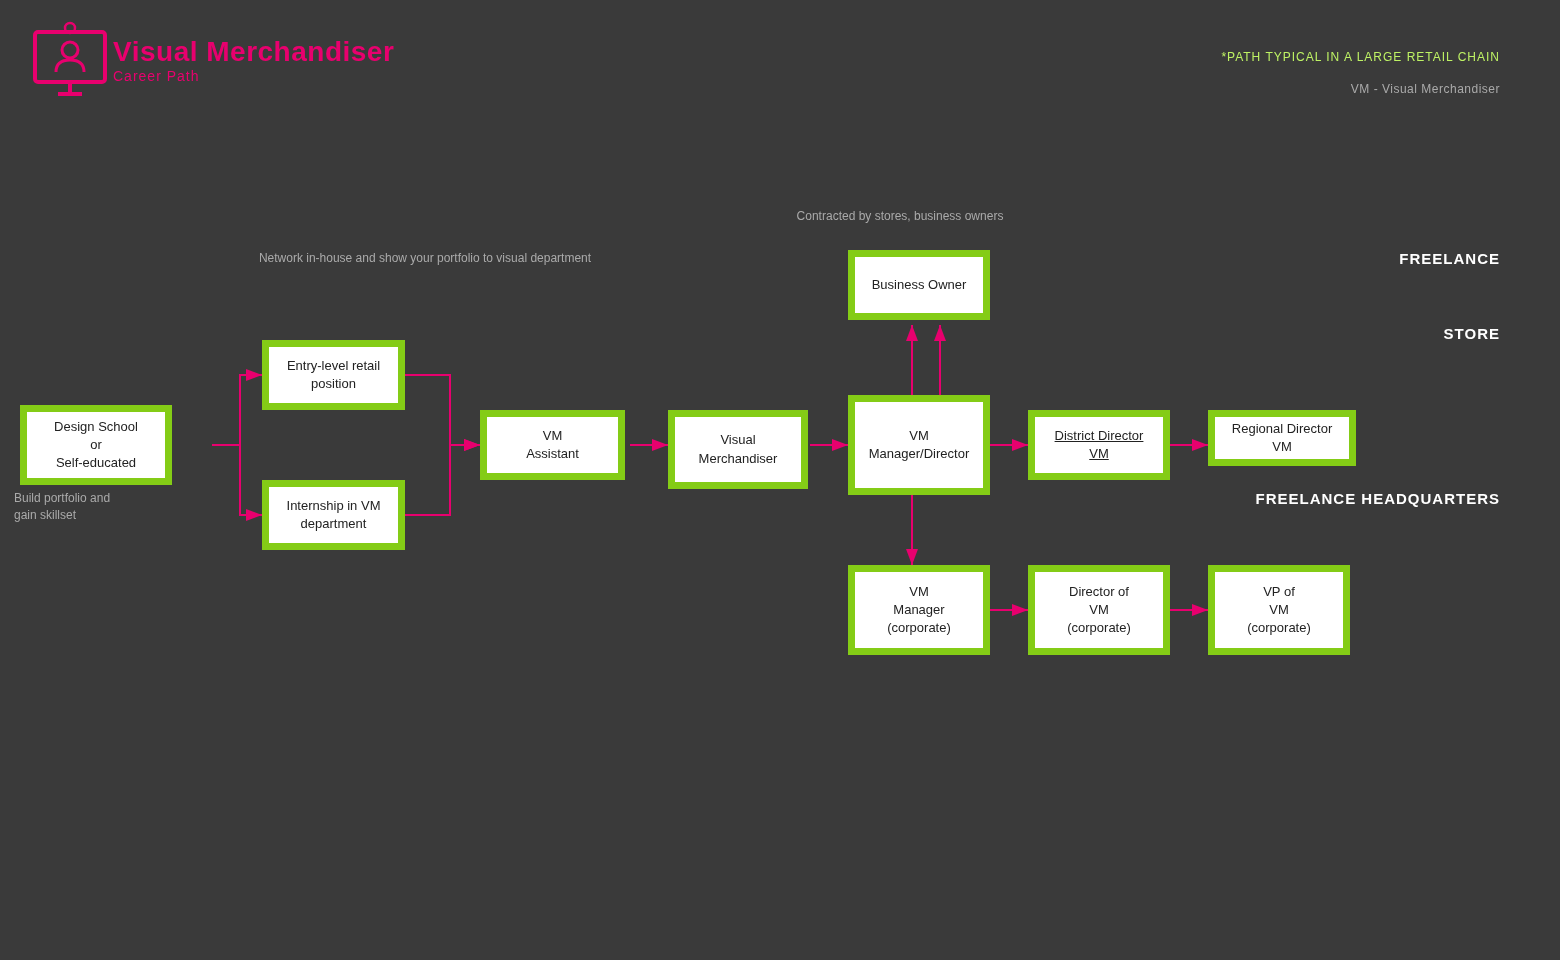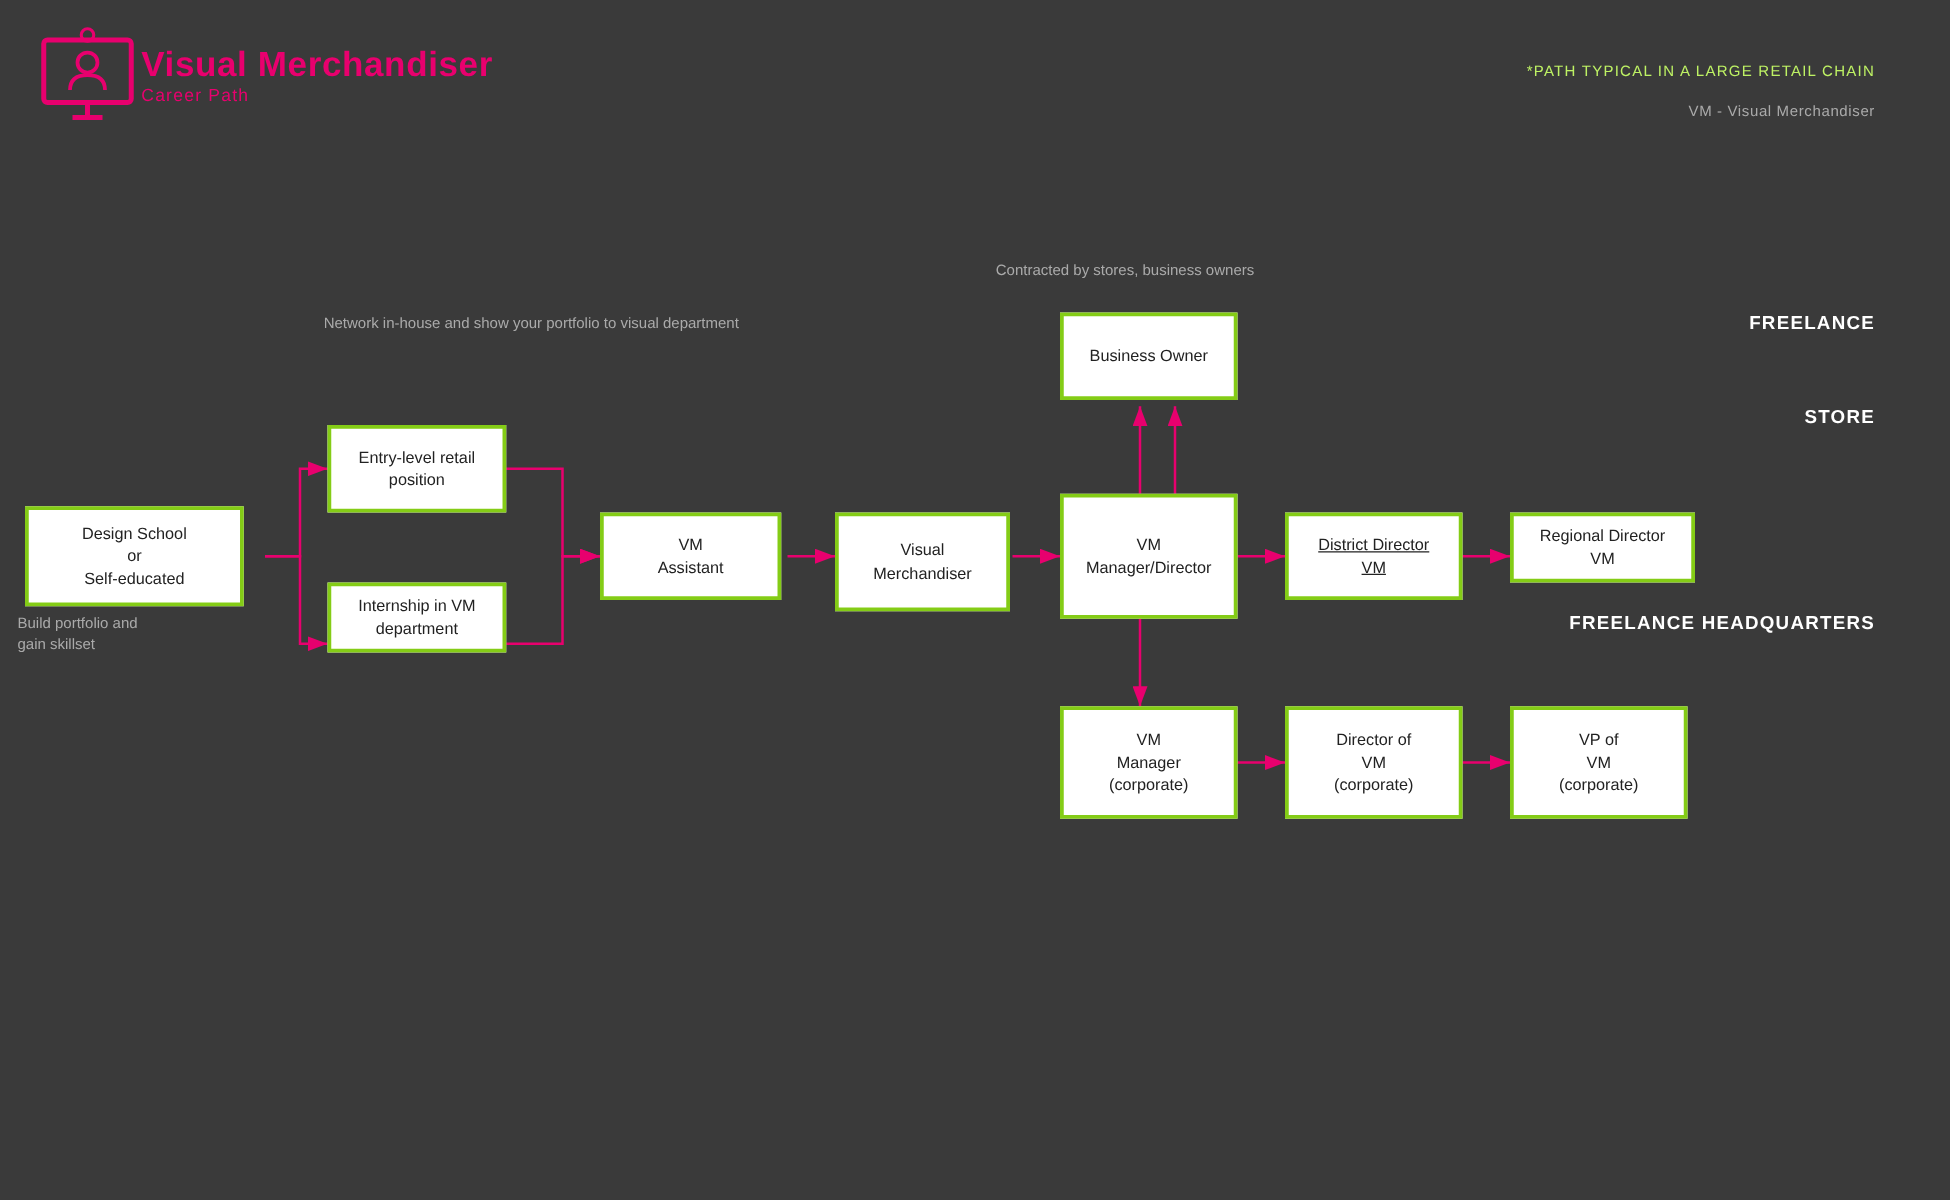--- a/index.html
+++ b/index.html
@@ -64,21 +64,21 @@
       top: 150px;
       left: 0;
       width: 1560px;
       height: 760px;
     }
 
     
     .box {
       position: absolute;
       background: #ffffff;
-      border: 3px solid #84cc16;
+      border: 7px solid #84cc16;
       display: flex;
       align-items: center;
       justify-content: center;
       text-align: center;
       font-size: 13px;
       color: #222222;
       line-height: 1.4;
       padding: 6px;
     }
 
@@ -185,29 +185,29 @@
   <div class="section-label" style="right: 60px; top: 340px;">FREELANCE HEADQUARTERS</div>
 
   <div class="annotation" style="left: 760px; top: 58px; width: 280px;">Contracted by stores, business owners</div>
 
   <div class="annotation" style="left: 200px; top: 100px; width: 450px;">Network in-house and show your portfolio to visual department</div>
 
   <div class="annotation" style="left: 14px; top: 340px; width: 140px; font-size: 12px; color: #aaa; text-align: left;">
     Build portfolio and<br>gain skillset
   </div>
 
-  <div class="box" style="left: 20px; top: 255px; width: 175px; height: 80px;">
+  <div class="box" style="left: 20px; top: 255px; width: 152px; height: 80px;">
     <span>Design School<br>or<br>Self-educated</span>
   </div>
 
   <div class="box" style="left: 262px; top: 190px; width: 143px; height: 70px;">
     <span>Entry-level retail<br>position</span>
   </div>
 
-  <div class="box" style="left: 262px; top: 316px; width: 143px; height: 56px;">
+  <div class="box" style="left: 262px; top: 330px; width: 143px; height: 70px;">
     <span>Internship in VM<br>department</span>
   </div>
 
   <div class="box" style="left: 480px; top: 260px; width: 145px; height: 70px;">
     <span>VM<br>Assistant</span>
   </div>
 
   <div class="box" style="left: 668px; top: 260px; width: 140px; height: 79px;">
     <span>Visual<br>Merchandiser</span>
   </div>

